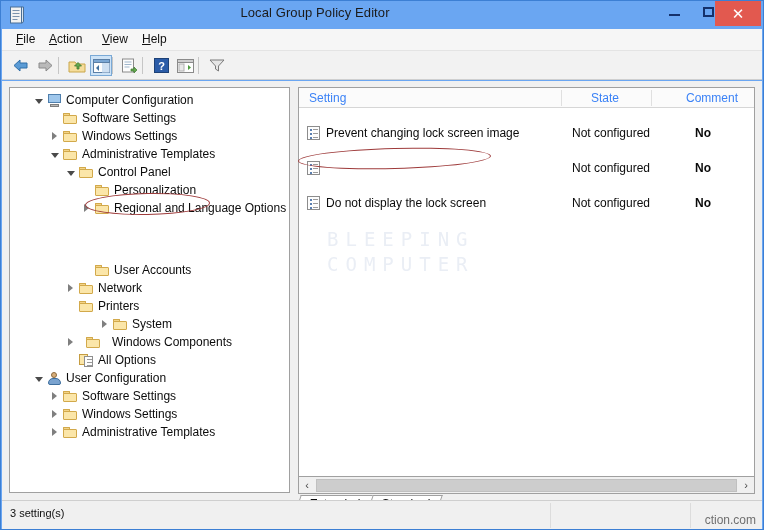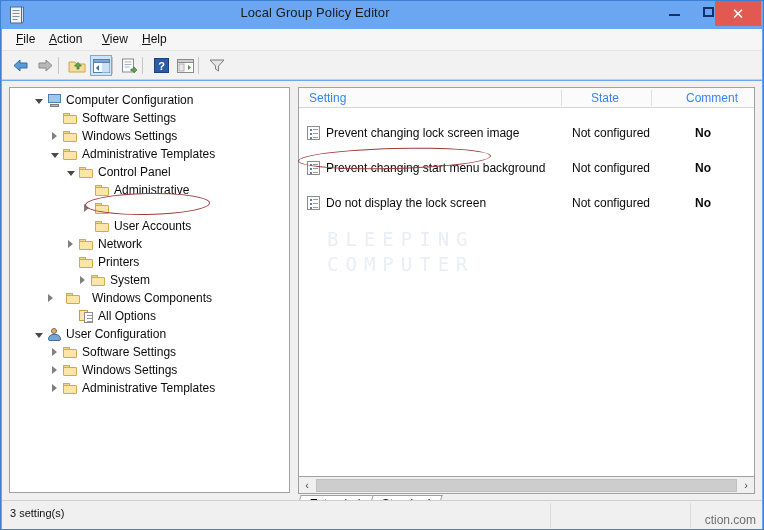--- a/index.html
+++ b/index.html
@@ -500,34 +500,35 @@
             <span class="tlabel">Control Panel</span>
           </div>
           <div class="tnode" style="padding-left: 70px;">
             <span class="twist"></span>
             <span class="ticon">
               <span class="folder">
                 <span class="ft"></span>
                 <span class="fb"></span>
               </span>
             </span>
-            <span class="tlabel">Administrative</span>
+            <span class="tlabel">Personalization</span>
           </div>
           <div class="tnode" style="padding-left: 70px;">
             <span class="twist">
               <span class="tri-closed"></span>
             </span>
             <span class="ticon">
               <span class="folder">
                 <span class="ft"></span>
                 <span class="fb"></span>
               </span>
             </span>
-          </div>
-          <div class="tnode" style="padding-left: 70px;">
+            <span class="tlabel">Regional and Language Options</span>
+          </div>
+          <div class="tnode" style="padding-left: 70px; margin-top: 44px;">
             <span class="twist"></span>
             <span class="ticon">
               <span class="folder">
                 <span class="ft"></span>
                 <span class="fb"></span>
               </span>
             </span>
             <span class="tlabel">User Accounts</span>
           </div>
           <div class="tnode" style="padding-left: 54px;">
@@ -545,33 +546,33 @@
           <div class="tnode" style="padding-left: 54px;">
             <span class="twist"></span>
             <span class="ticon">
               <span class="folder">
                 <span class="ft"></span>
                 <span class="fb"></span>
               </span>
             </span>
             <span class="tlabel">Printers</span>
           </div>
-          <div class="tnode" style="padding-left: 66px;">
+          <div class="tnode" style="padding-left: 66px; margin-left: 22px;">
             <span class="twist">
               <span class="tri-closed"></span>
             </span>
             <span class="ticon">
               <span class="folder">
                 <span class="ft"></span>
                 <span class="fb"></span>
               </span>
             </span>
             <span class="tlabel">System</span>
           </div>
-          <div class="tnode" style="padding-left: 34px; gap: 7px;">
+          <div class="tnode" style="padding-left: 54px; gap: 7px;">
             <span class="twist">
               <span class="tri-closed"></span>
             </span>
             <span class="ticon">
               <span class="folder">
                 <span class="ft"></span>
                 <span class="fb"></span>
               </span>
             </span>
             <span class="tlabel">Windows Components</span>
@@ -654,21 +655,20 @@
             </span>
             <span class="lname">Prevent changing lock screen image</span>
             <span class="lstate">Not configured</span>
             <span class="lcomm">No</span>
           </div>
           <div class="lrow">
             <span class="licon">
               <i></i>
               <i class="lines"></i>
             </span>
-            <span class="lname">Prevent changing start menu background</span>
             <span class="lstate">Not configured</span>
             <span class="lcomm">No</span>
           </div>
           <div class="lrow">
             <span class="licon">
               <i></i>
               <i class="lines"></i>
             </span>
             <span class="lname">Do not display the lock screen</span>
             <span class="lstate">Not configured</span>

